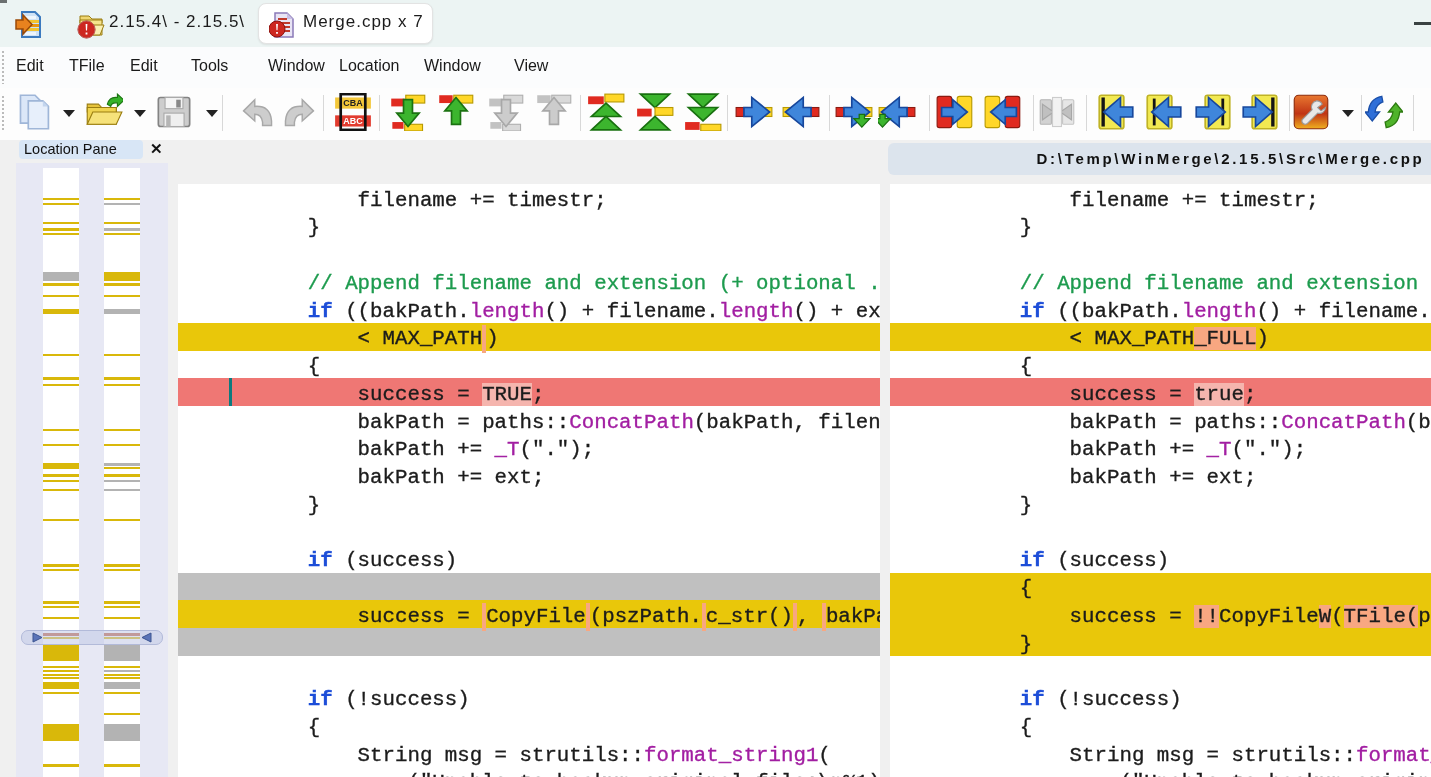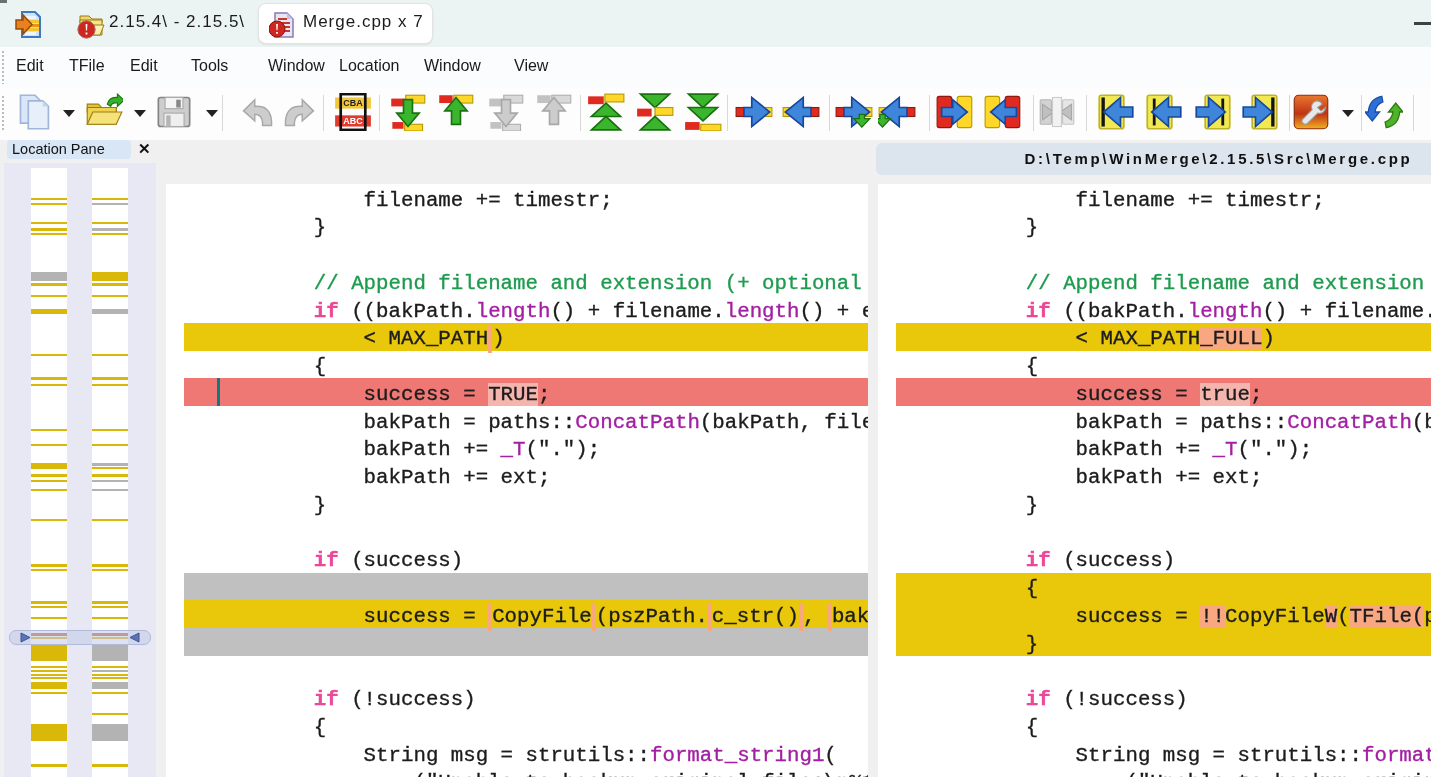--- a/index.html
+++ b/index.html
@@ -14,35 +14,35 @@
   
   #menubar { position:absolute; left:0; top:47px; width:1431px; height:41px; background:#fbfcfd; }
   .mi { position:absolute; top:10px; font-size:16px; color:#1a1a1a; }
   
   #toolbar { position:absolute; left:0; top:88px; width:1431px; height:52px; background:#fdfdfd; }
   .tbsep { position:absolute; top:7px; width:1px; height:36px; background:#d8d8d8; }
   .tbi { position:absolute; top:7px; }
   .dda { position:absolute; top:22px; width:0; height:0; border-left:6px solid transparent;
     border-right:6px solid transparent; border-top:7px solid #222; }
   
-  #client { position:absolute; left:4px; top:140px; width:1413px; height:637px; background:#f0f0f0; }
+  #client { position:absolute; left:16px; top:140px; width:1413px; height:637px; background:#f0f0f0; }
   
   #lochdr { position:absolute; left:0; top:0; width:153px; height:23px; background:#f0f0f0; }
   #locbg  { position:absolute; left:0; top:23px; width:152px; height:614px; background:#e7e8f4; }
   .loccol { position:absolute; top:28px; width:36px; height:609px; background:#fff; }
   .bar { position:absolute; }
   
   .phdr { position:absolute; top:3px; height:32px; border-radius:6px; font-weight:bold;
     font-size:15px; letter-spacing:2.7px; color:#111; text-align:center; line-height:31px; white-space:nowrap; overflow:hidden; }
   
   .pane { position:absolute; top:44px; height:593px; background:#fff; overflow:hidden;
     font-family:"Liberation Mono", monospace; font-size:20.75px; line-height:27.75px;
     color:#1c1c1c; white-space:pre; -webkit-text-stroke:0.35px currentColor; }
-  .pane .ln { height:27.75px; padding-left:80px; padding-top:2.5px;margin-left:18px; }
-  .k { color:#ec4899; font-weight:bold; }
+  .pane .ln { height:27.75px; padding-left:80px; padding-top:2.5px; }
+  .k { color:#1d4ed8; font-weight:bold; }
   .c { color:#1d9b4e; }
   .f { color:#a21ea2; }
   .dy { background:#e9c70a; }
   .ds { background:#ef7774; }
   .dg { background:#c0c0c0; }
   .wd { background:#f8a781; }
   .ws { background:#f5b5ae; }
   .strip { display:inline-block; width:4px; height:27.75px; vertical-align:top; background:#f8a781; }
 </style>
 </head>

